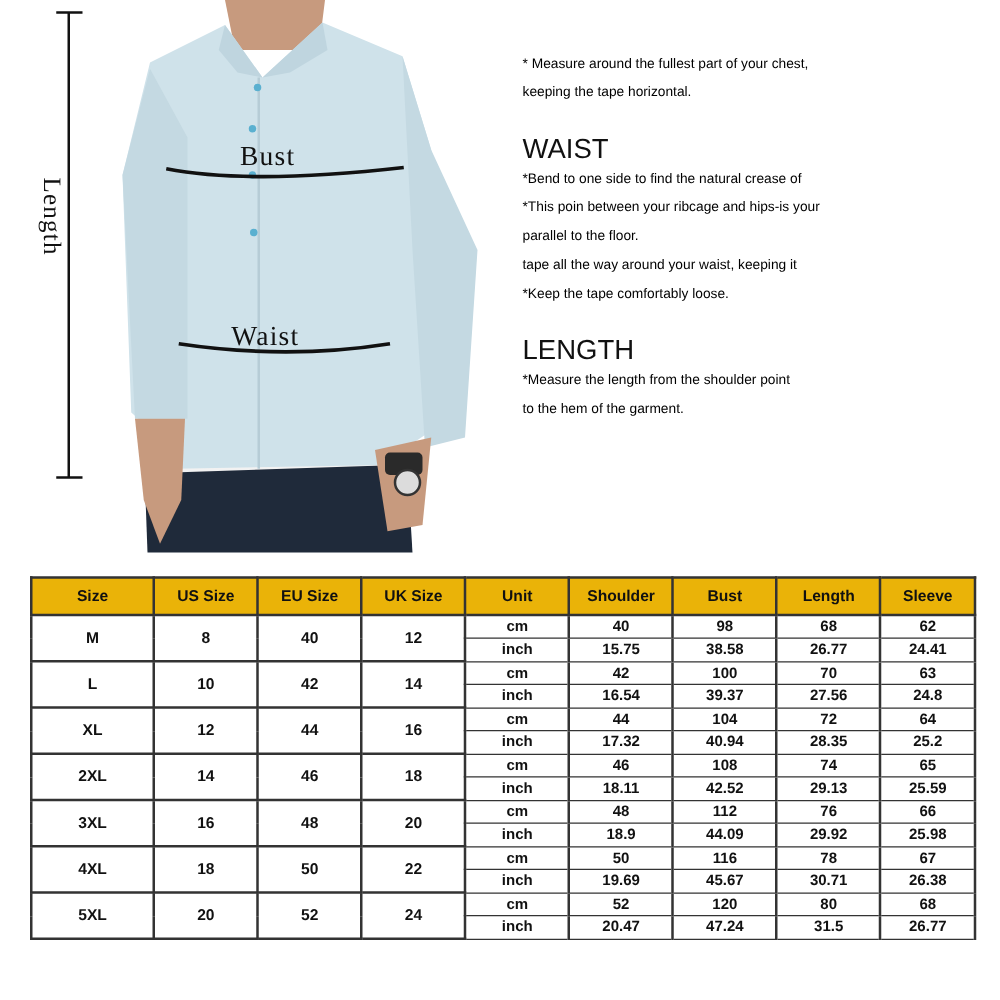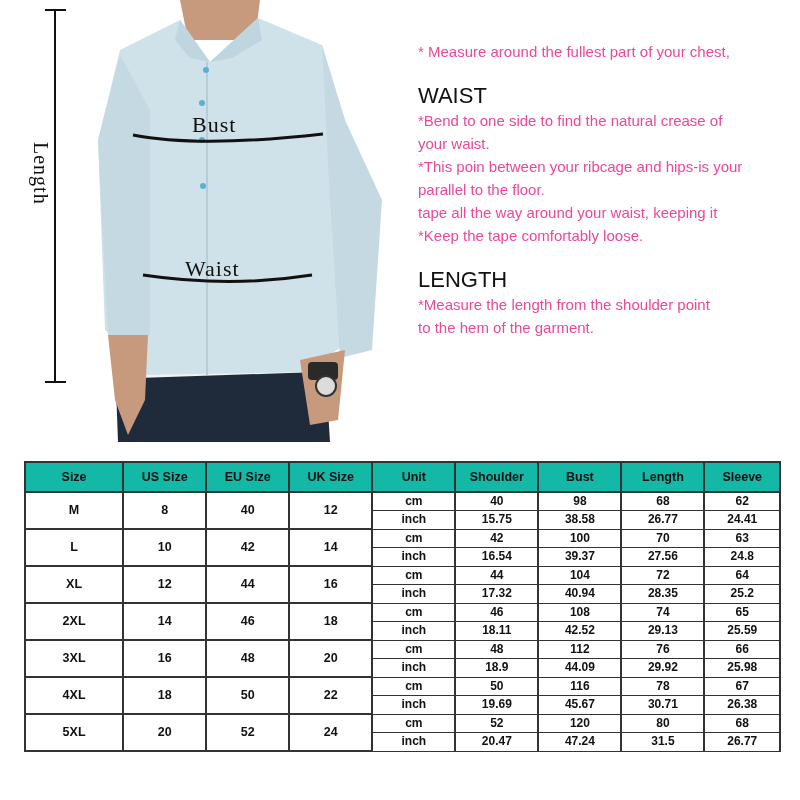--- a/index.html
+++ b/index.html
@@ -3,25 +3,25 @@
 <meta charset="utf-8">
 <style>
   html, body { margin:0; padding:0; background:#fff; }
   body { width:800px; height:800px; position:relative; overflow:hidden; font-family:"Liberation Sans", sans-serif; }
   .photo { position:absolute; left:0; top:0; width:400px; height:450px; }
   .len-label { position:absolute; left:22px; top:140px; font-family:"Liberation Serif", serif; font-size:20px; color:#111; transform:rotate(90deg); transform-origin:left top; left:52px; top:142px; letter-spacing:1px;}
   .bust-label { position:absolute; left:192px; top:112px; font-family:"Liberation Serif", serif; font-size:22px; color:#111; letter-spacing:1px;}
   .waist-label { position:absolute; left:185px; top:256px; font-family:"Liberation Serif", serif; font-size:22px; color:#111; letter-spacing:1px;}
   .guide { position:absolute; left:418px; top:40px; width:380px; color:#222; }
   .guide h2 { margin:0; font-weight:normal; font-size:22px; line-height:26px; color:#111; }
-  .guide p { margin:0; font-size:15px; line-height:23px; color:#ec4899; }
+  .guide p { margin:0; font-size:11px; line-height:23px; color:#000000; }
   .sec { margin-bottom:20px; }
   table { position:absolute; left:24px; top:461px; width:757px; border-collapse:collapse; font-weight:bold; font-size:12px; color:#111; }
   th, td { border:2px solid #333; text-align:center; padding:0; }
-  th { background:#14b8a6; height:28px; font-size:12.5px; }
+  th { background:#eab308; height:28px; font-size:12.5px; }
   td { height:17px; line-height:17px; }
   td.rs { height:35px; font-size:12.5px; }
   td.thin { border-top-width:1px; border-bottom-width:1px; }
 </style>
 </head>
 <body>
 
 <div class="photo">
   <svg width="400" height="450" viewBox="0 0 400 450">
 
@@ -57,25 +57,25 @@
     <line x1="45" y1="382" x2="66" y2="382" stroke="#111" stroke-width="2"></line>
   </svg>
   <span class="len-label">Length</span>
   <span class="bust-label">Bust</span>
   <span class="waist-label">Waist</span>
 </div>
 
 <div class="guide">
   <div class="sec">
     <p>* Measure around the fullest part of your chest,</p>
+    <p>keeping the tape horizontal.</p>
   </div>
   <div class="sec">
     <h2>WAIST</h2>
     <p>*Bend to one side to find the natural crease of</p>
-    <p>your waist.</p>
     <p>*This poin between your ribcage and hips-is your</p>
     <p>parallel to the floor.</p>
     <p>tape all the way around your waist, keeping it</p>
     <p>*Keep the tape comfortably loose.</p>
   </div>
   <div class="sec">
     <h2>LENGTH</h2>
     <p>*Measure the length from the shoulder point</p>
     <p>to the hem of the garment.</p>
   </div>

